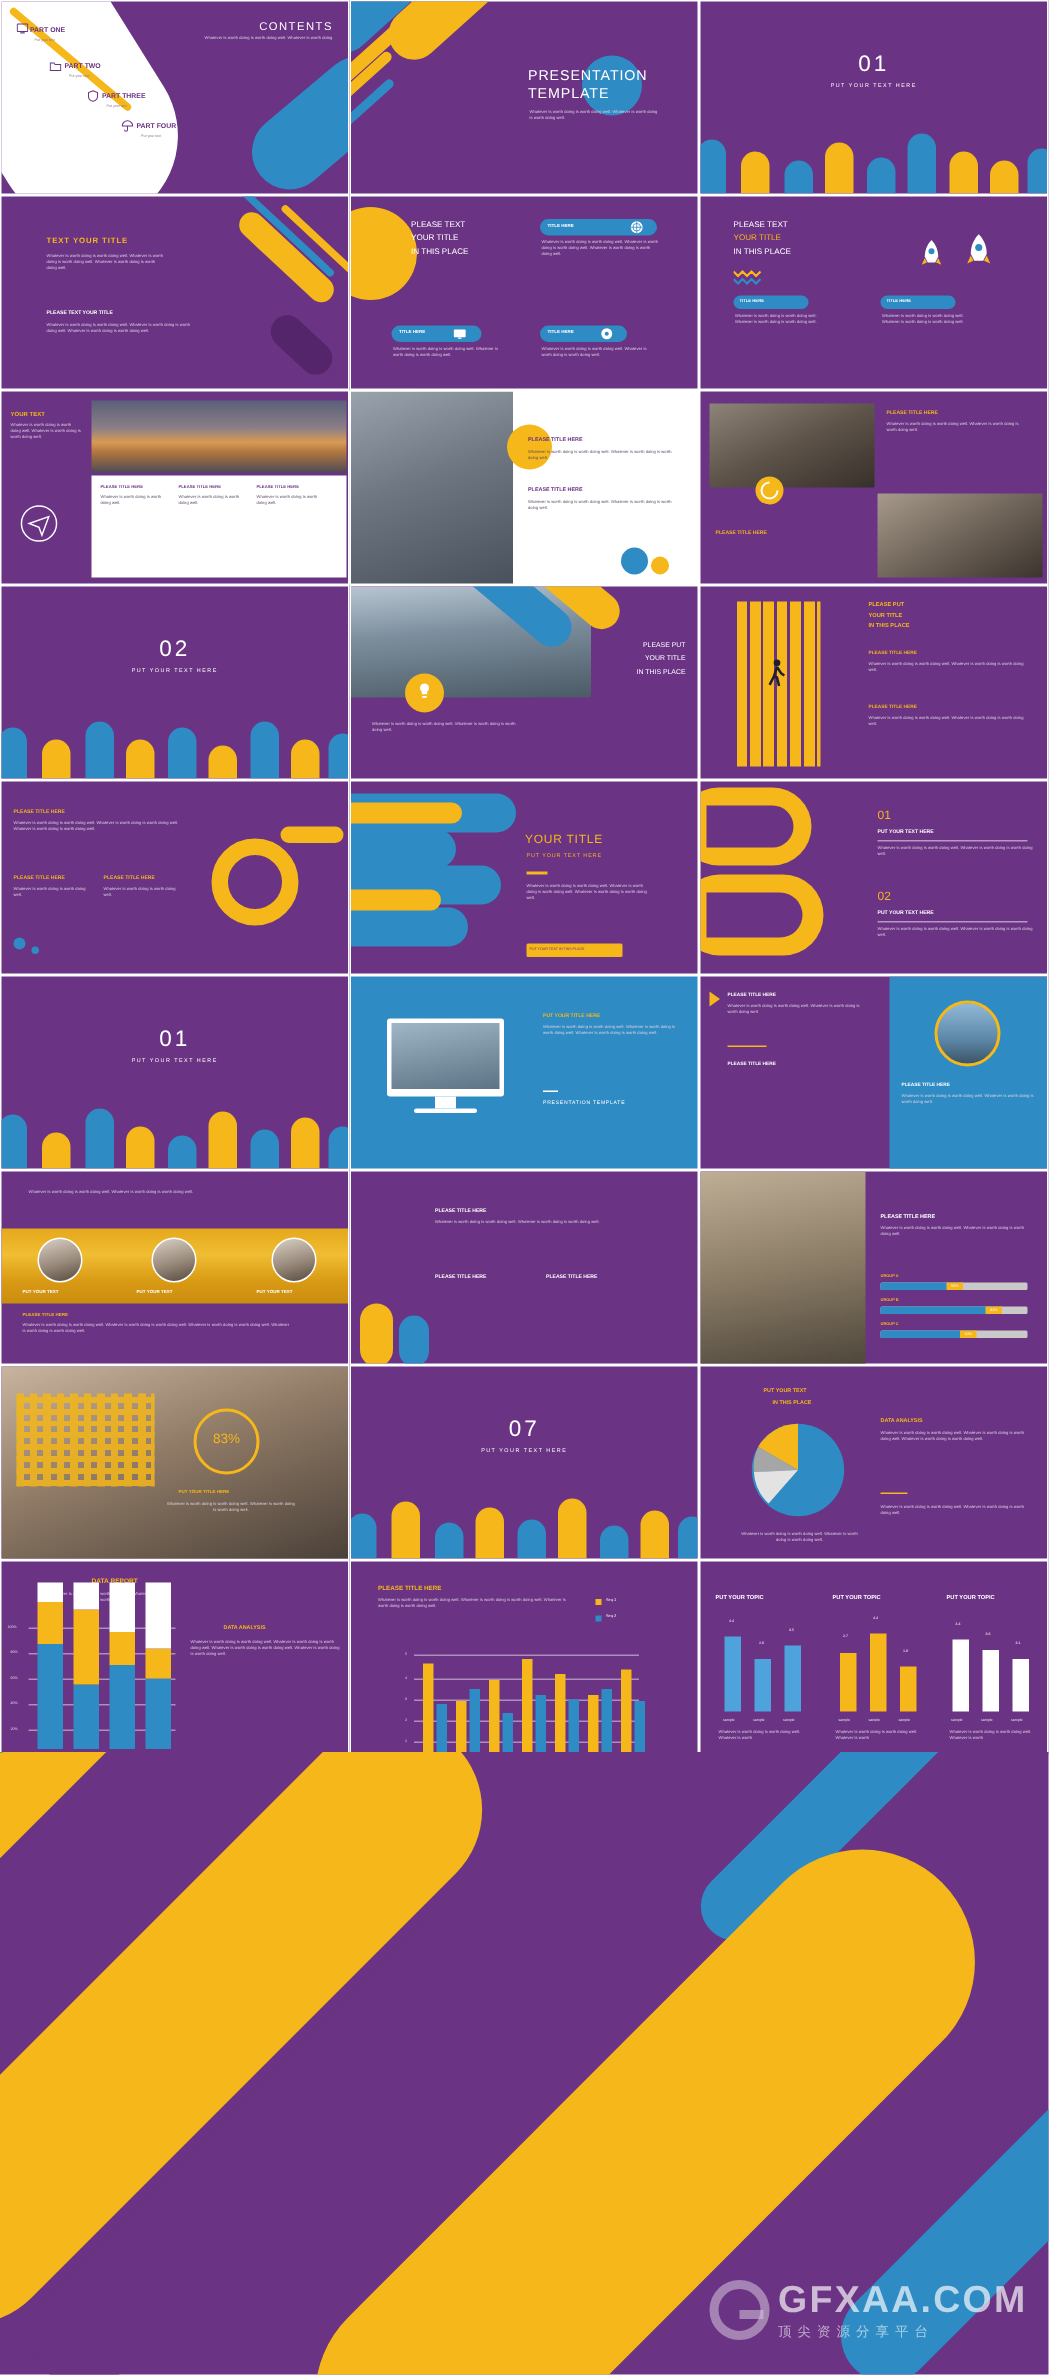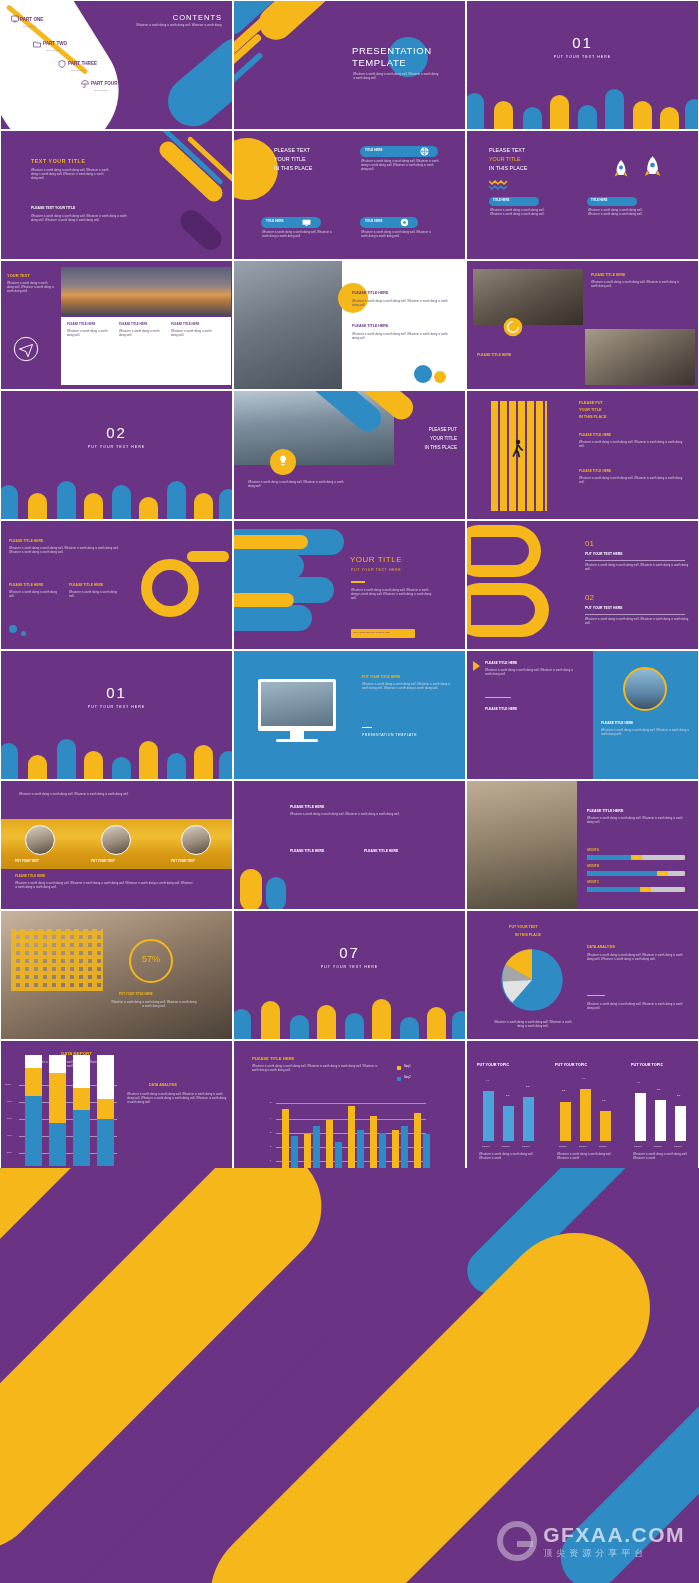--- a/index.html
+++ b/index.html
@@ -79,21 +79,21 @@
   .thanks-word { position:absolute; width:100%; text-align:center;
                  color:#fff; font-size:62px; font-weight:300; letter-spacing:4px; }
 
   
   .wm { position:absolute; right:14px; bottom:22px; display:flex; align-items:center; gap:6px;
         opacity:.72; }
   .wm-g { width:40px; height:40px; border-radius:50%;
           border:6px solid rgba(255,255,255,.55); position:relative; }
   .wm-g:after { content:""; position:absolute; right:-2px; top:14px; width:16px; height:6px;
                 background:rgba(255,255,255,.55); }
-  .wm-txt1 { color:rgba(255,255,255,.92); font-size:21px; letter-spacing:1.5px; font-weight:600; }
+  .wm-txt1 { color:rgba(255,255,255,.92); font-size:25px; letter-spacing:1.5px; font-weight:600; }
   .wm-txt2 { color:rgba(255,255,255,.8); font-size:9px; letter-spacing:4px; }
 </style>
 </head>
 <body>
 
 <div class="sheet">
 
   <div class="grid">
 
     <div class="row">
@@ -461,21 +461,21 @@
         <div class="pbar-knob" style="left:173px;top:106px;width:11px;">64%</div>
       </div>
     </div>
 
     <div class="row">
 
       <div class="slide">
         <div class="photo ph-phone" style="left:0;top:0;width:233px;height:130px;"></div>
         <div class="rect" style="left:10px;top:18px;width:92px;height:62px;background:repeating-linear-gradient(90deg,#f5b71a 0 5px,transparent 5px 9px),repeating-linear-gradient(0deg,#f5b71a 0 4px,transparent 4px 8px);opacity:.85;mix-blend-mode:normal;"></div>
         <div class="circ" style="left:128px;top:28px;width:44px;height:44px;border:2.4px solid #f5b71a;background:transparent;"></div>
-        <div class="t yel" style="left:128px;top:43px;width:44px;text-align:center;font-size:9px;">57%</div>
+        <div class="t yel" style="left:128px;top:43px;width:44px;text-align:center;font-size:9px;">83%</div>
         <div class="t yel b" style="left:118px;top:82px;font-size:3px;">PUT YOUR TITLE HERE</div>
         <div class="body-copy" style="position:absolute;left:110px;top:90px;width:86px;text-align:center;">Whatever is worth doing is worth doing well. Whatever is worth doing is worth doing well.</div>
       </div>
 
       <div class="slide">
         <div class="t thin" style="width:100%;text-align:center;top:33px;font-size:15px;letter-spacing:2px;">07</div>
         <div class="t" style="width:100%;text-align:center;top:54px;font-size:3.6px;letter-spacing:1px;">PUT YOUR TEXT HERE</div>
         <div class="teeth">
           <div class="tooth" style="left:-2px;height:30px;background:#2e8bc4;"></div>
           <div class="tooth" style="left:27px;height:38px;background:#f5b71a;"></div>

